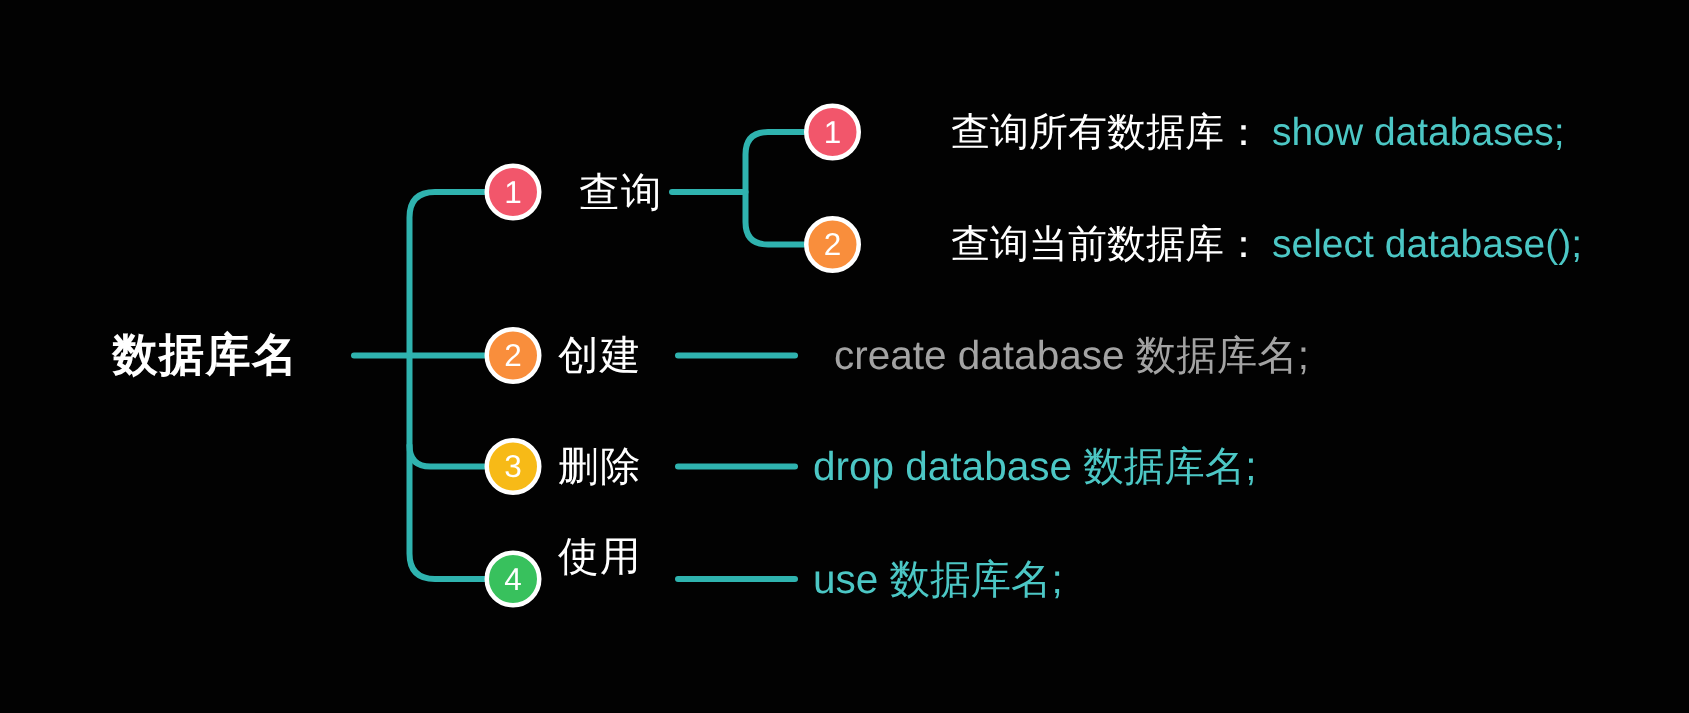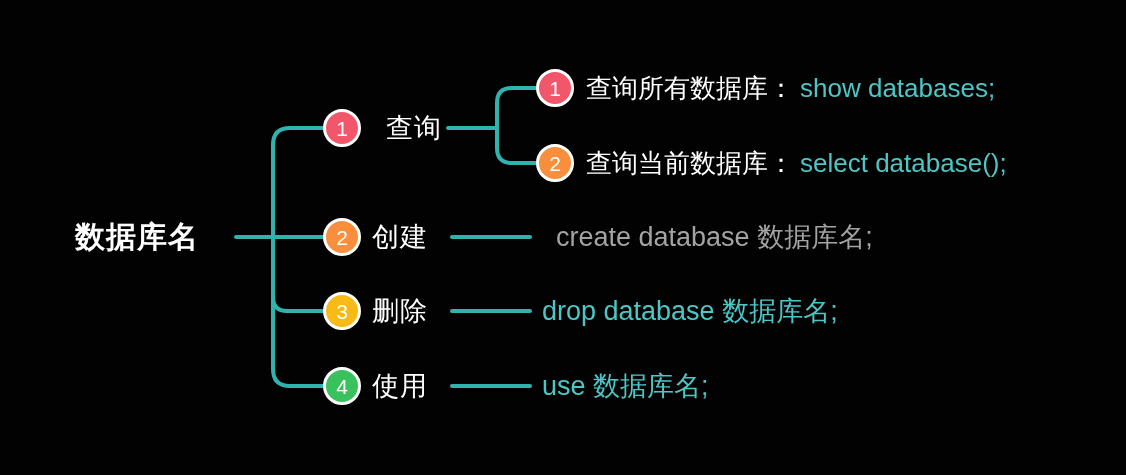--- a/index.html
+++ b/index.html
@@ -14,21 +14,21 @@
     border:3px solid #fff;border-radius:50%;
     display:flex;align-items:center;justify-content:center;
     color:#fff;font-size:21px;line-height:1;font-weight:400;
     transform:translate(-50%,-50%);
   }
   .txt{position:absolute;transform:translateY(-50%);white-space:nowrap;color:#fff;}
   .root-label{font-size:30px;font-weight:600;letter-spacing:1px;}
   .branch-label{font-size:27px;font-weight:500;letter-spacing:1px;}
   .branch-code{font-size:27px;font-weight:300;}
   .sub-text{font-size:26px;}
-  .desc{font-weight:500;}
+  .desc{font-weight:500;margin-left:48px;}
   .code{font-weight:300;margin-left:6px;}
 </style>
 </head>
 <body>
 
 <div class="canvas" style="background-color: rgb(2, 2, 2);">
   <svg class="links" width="1126" height="475" viewBox="0 0 1126 475">
     <path d="M323 128 L290 128 Q273 128 273 145 L273 369 Q273 386 290 386 L323 386" style="stroke: rgb(47, 179, 175);"></path>
     <path d="M236 237 L323 237" style="stroke: rgb(47, 179, 175);"></path>
     <path d="M273 297 Q273 311 287 311 L323 311" style="stroke: rgb(47, 179, 175);"></path>
@@ -56,15 +56,15 @@
 
   <div class="badge" style="left: 342px; top: 237px; background-color: rgb(249, 142, 60);">2</div>
   <div class="txt branch-label" style="left:372px;top:237px;">创建</div>
   <div class="txt branch-code" style="left: 556px; top: 237px; color: #a3a3a3;">create database 数据库名;</div>
 
   <div class="badge" style="left: 342px; top: 311px; background-color: rgb(247, 186, 23);">3</div>
   <div class="txt branch-label" style="left:372px;top:311px;">删除</div>
   <div class="txt branch-code" style="left: 542px; top: 311px; color: rgb(76, 199, 197);">drop database 数据库名;</div>
 
   <div class="badge" style="left: 342px; top: 386px; background-color: rgb(56, 193, 93);">4</div>
-  <div class="txt branch-label" style="left:372px;top:386px;">使用</div>
+  <div class="txt branch-label" style="left:372px;top:371px;">使用</div>
   <div class="txt branch-code" style="left: 542px; top: 386px; color: rgb(76, 199, 197);">use 数据库名;</div>
 </div>
 
 </body></html>

